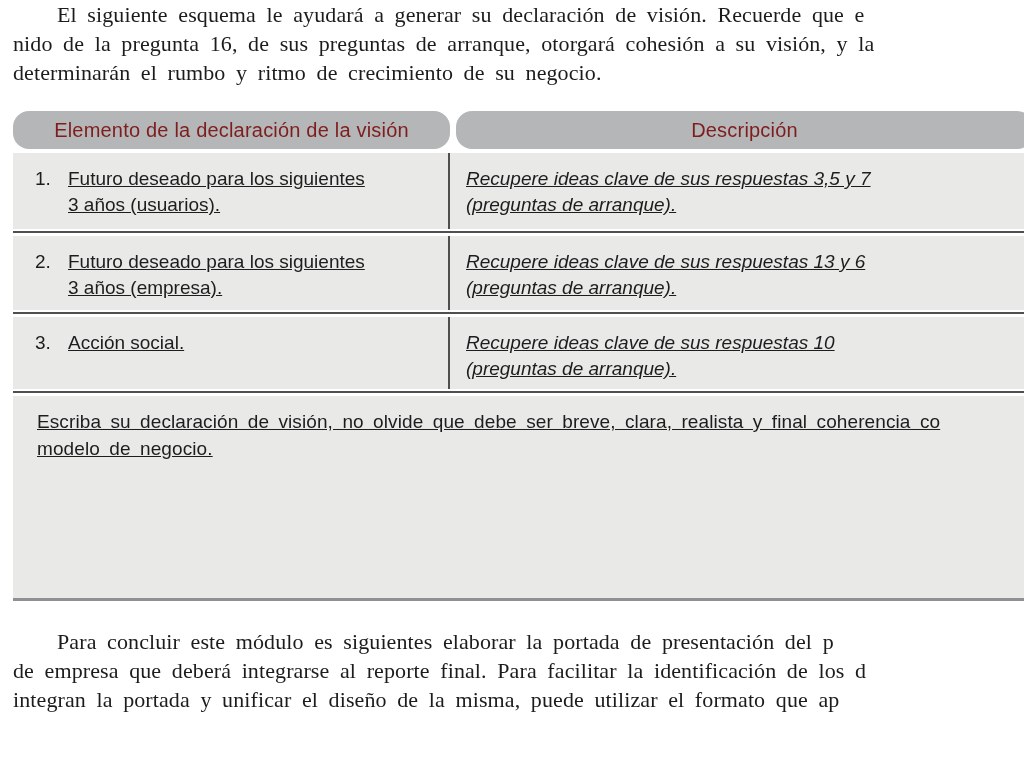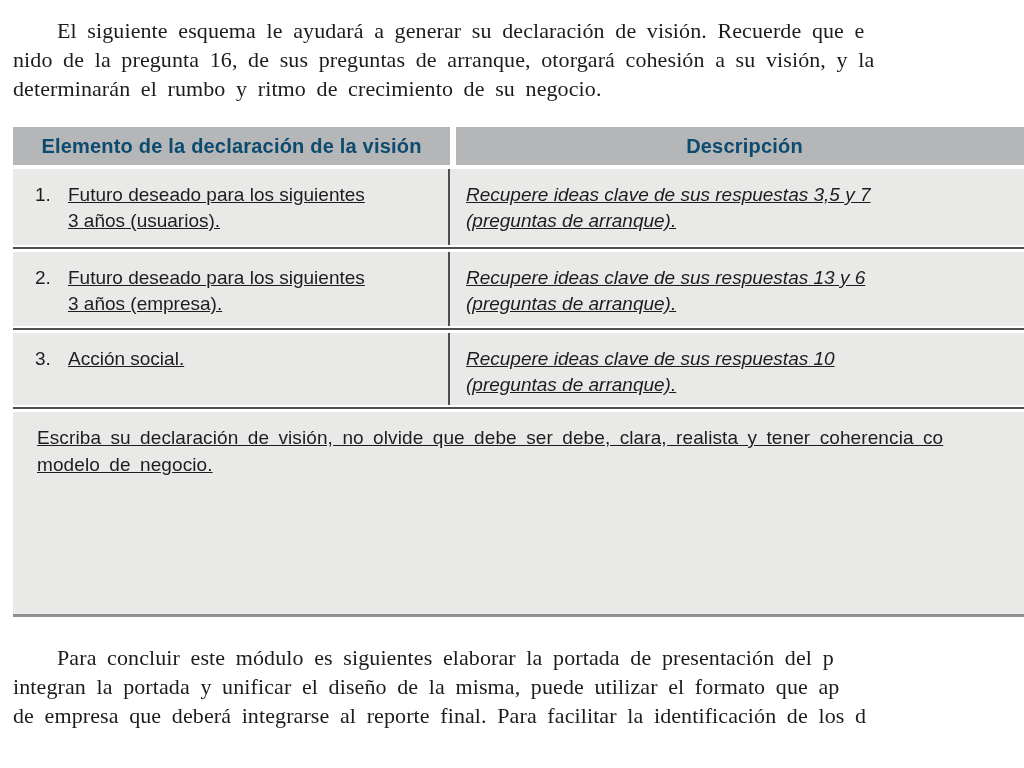--- a/index.html
+++ b/index.html
@@ -17,34 +17,35 @@
     font-family: "Liberation Serif", serif;
     font-size: 22px;
     line-height: 29px;
     color: #1c1c1c;
     margin: 0 0 0 13px;
     word-spacing: 5px;
     letter-spacing: 0.1px;
   }
   .serif-para .pline { display: block; white-space: nowrap; }
   .serif-para .indent { padding-left: 44px; }
-  .intro-para { padding-top: 16px; }
+  .intro-para { }
   .closing-para { margin-top: 26px; }
 
   
   .vision-table { margin: 24px 0 0 13px; width: 1020px; }
 
   .thead { display: flex; height: 38px; margin-bottom: 4px; }
   .th {
     background: #b4b6b8;
-    color: #0c4a6e;
-    font-weight: bold;
+    color: #7f1d1d;
+    font-weight: normal;
     font-size: 20px;
     display: flex; align-items: center; justify-content: center;
     letter-spacing: 0.2px;
+    border-radius: 16px;
   }
   .th-element { width: 437px; }
   .th-gap { width: 6px; background: #ffffff; }
   .th-desc { flex: 1; }
 
   .trow { display: flex; background: #e9e9e8; font-size: 19px; line-height: 26px; }
   .trow-1 { height: 76px; }
   .trow-2 { height: 74px; }
   .trow-3 { height: 72px; }
   .cell-element {
@@ -134,25 +135,25 @@
       </div>
       <div class="cell-desc">
         <span class="cline">Recupere ideas clave de sus respuestas 10</span>
         <span class="cline">(preguntas de arranque).</span>
       </div>
     </div>
 
     <div class="rsep"></div>
 
     <div class="note-row">
-      <span class="cline">Escriba su declaración de visión, no olvide que debe ser debe, clara, realista y tener coherencia co</span>
+      <span class="cline">Escriba su declaración de visión, no olvide que debe ser breve, clara, realista y final coherencia co</span>
       <span class="cline">modelo de negocio.</span>
     </div>
 
   </div>
 
   <p class="serif-para closing-para">
     <span class="pline indent">Para concluir este módulo es siguientes elaborar la portada de presentación del p</span>
+    <span class="pline">de empresa que deberá integrarse al reporte final. Para facilitar la identificación de los d</span>
     <span class="pline">integran la portada y unificar el diseño de la misma, puede utilizar el formato que ap</span>
-    <span class="pline">de empresa que deberá integrarse al reporte final. Para facilitar la identificación de los d</span>
   </p>
 
 </div>
 
 </body></html>

